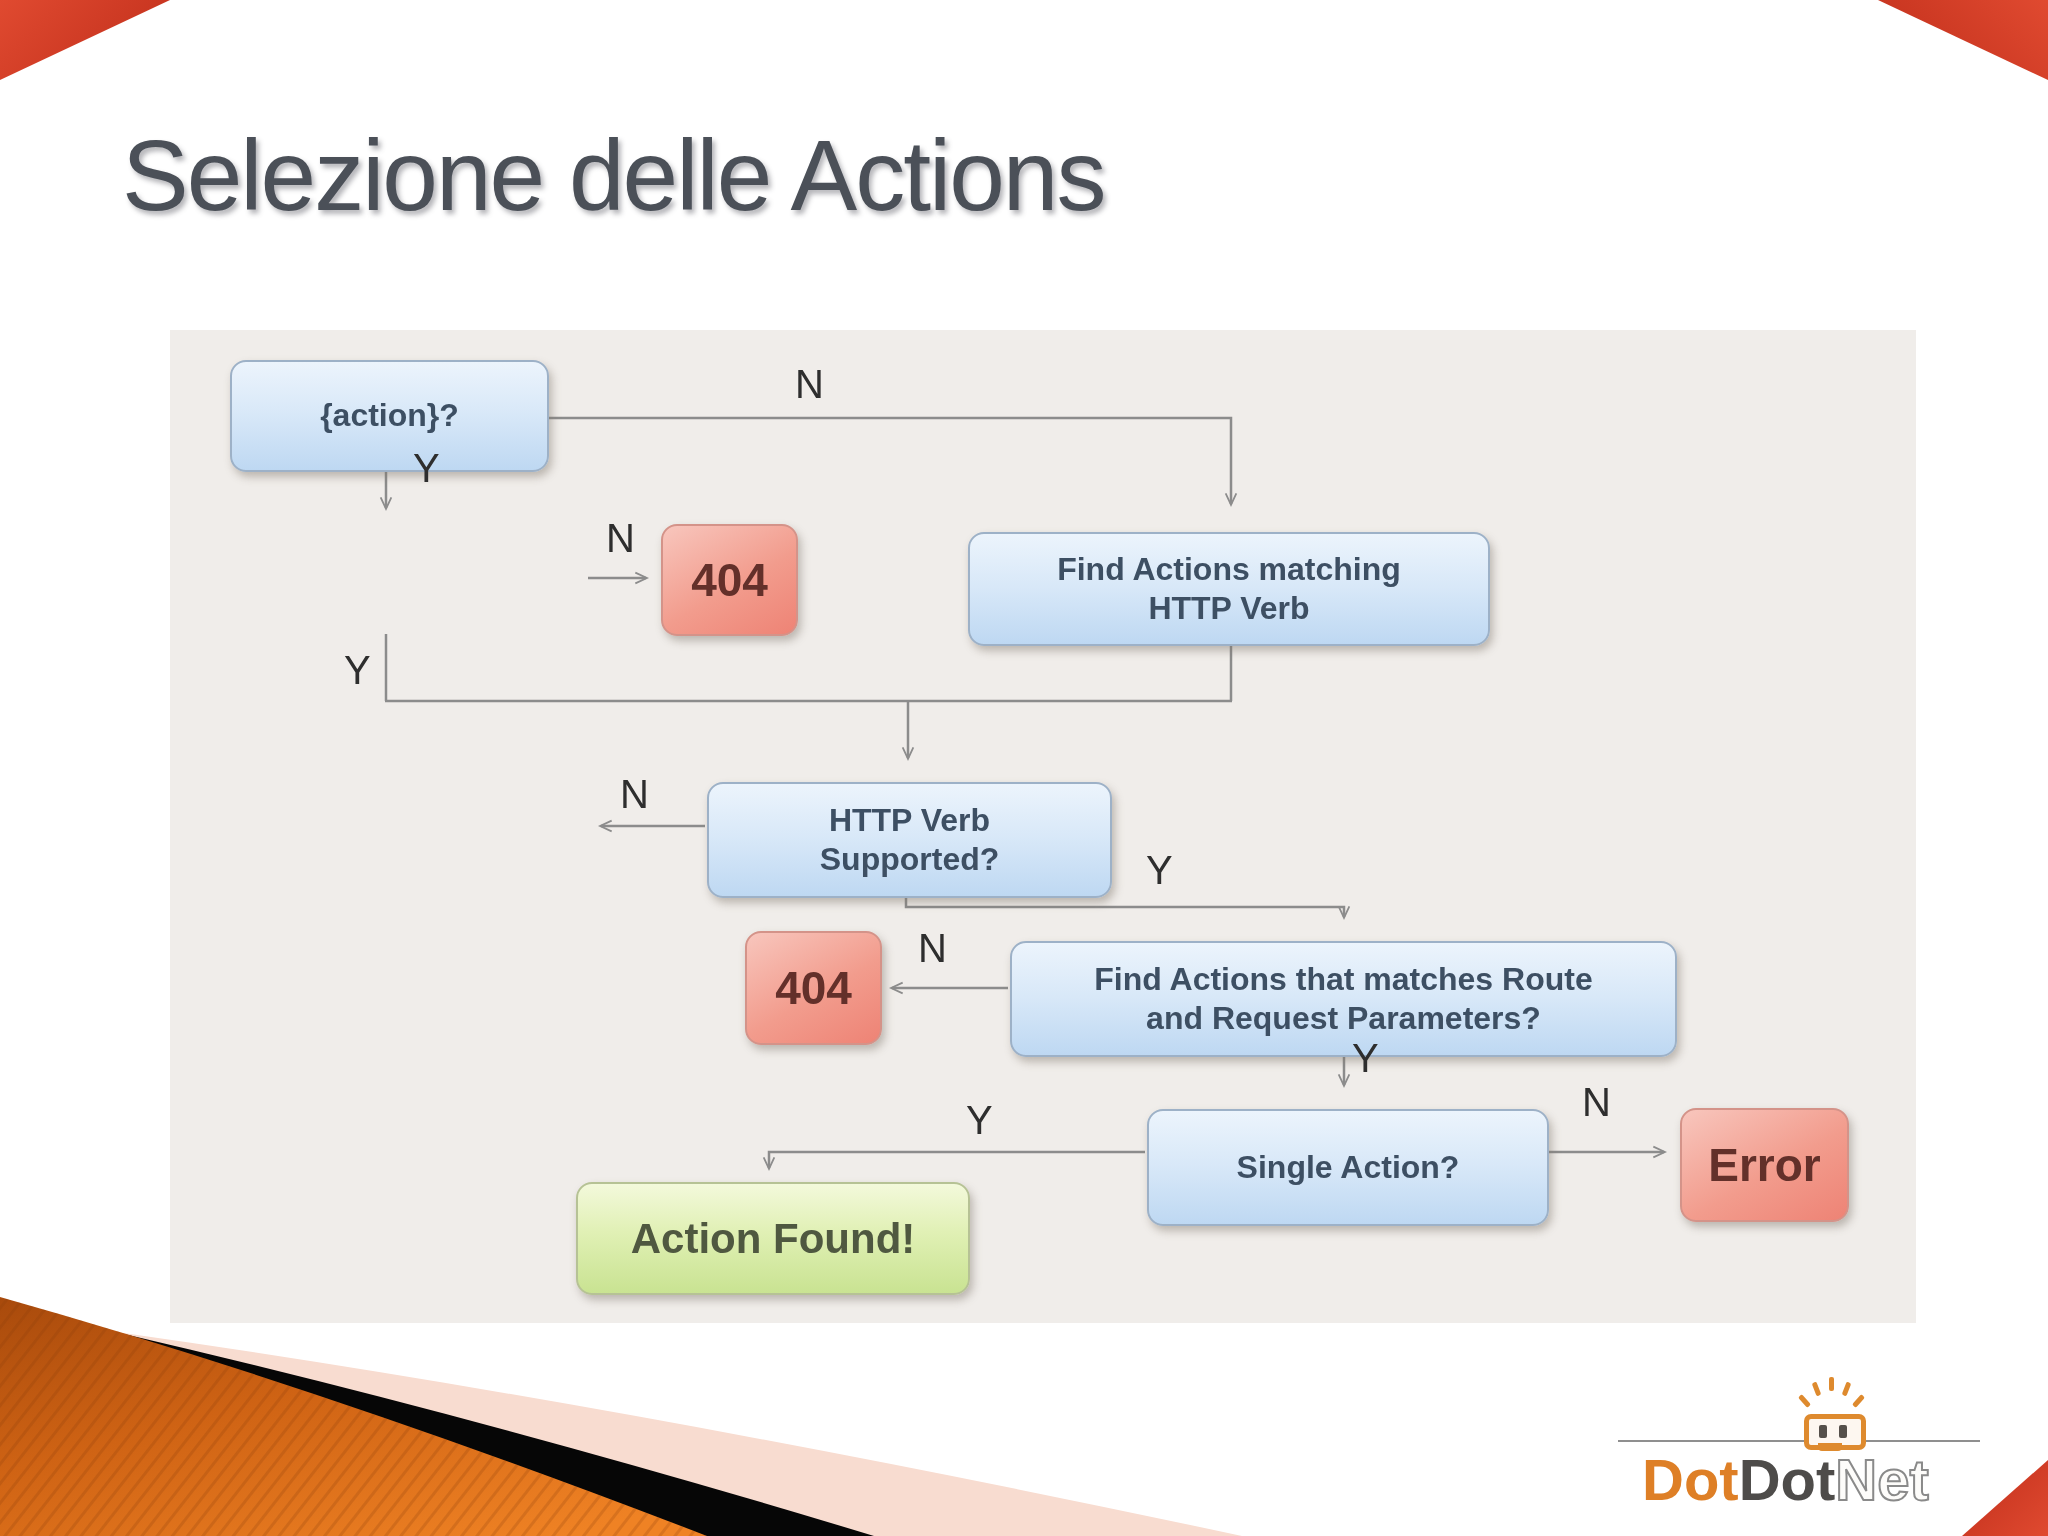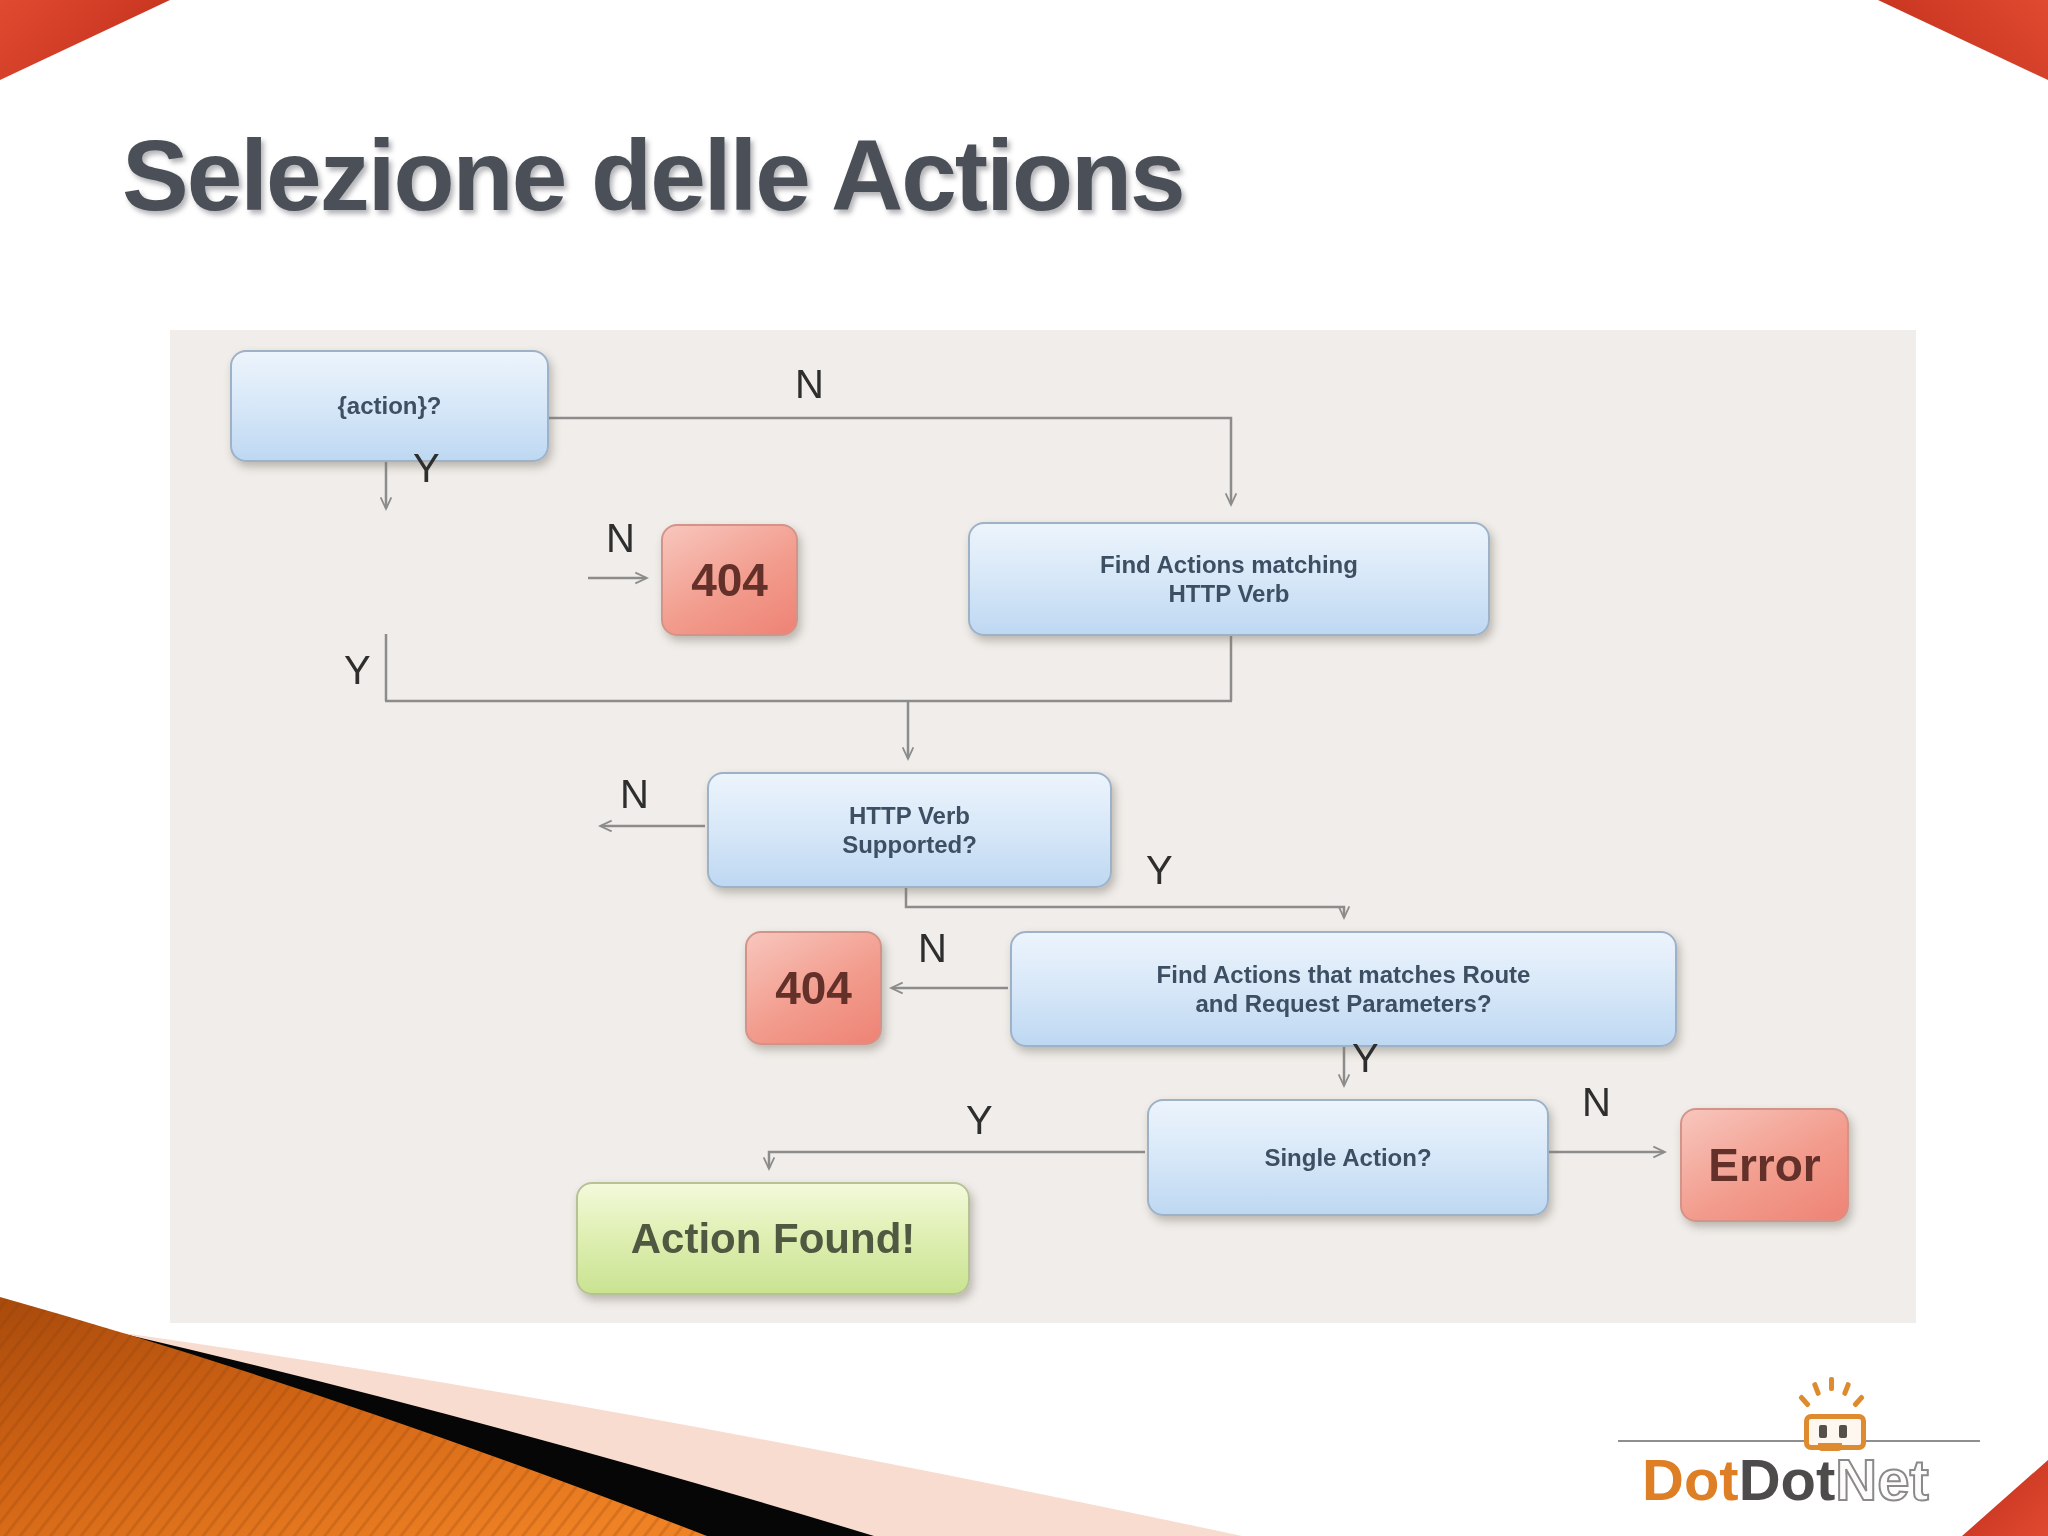--- a/index.html
+++ b/index.html
@@ -8,32 +8,32 @@
 
   
   .corner{position:absolute;}
   .corner.tl{left:0;top:0;width:170px;height:80px;background:linear-gradient(135deg,#e04a30,#bf2d1a);
              clip-path:polygon(0 0,100% 0,0 100%);}
   .corner.tr{right:0;top:0;width:170px;height:80px;background:linear-gradient(225deg,#e04a30,#bf2d1a);
              clip-path:polygon(0 0,100% 0,100% 100%);}
   .corner.br{right:0;bottom:0;width:86px;height:76px;background:linear-gradient(315deg,#e04a30,#bf2d1a);
              clip-path:polygon(100% 0,100% 100%,0 100%);}
 
-  .title{position:absolute;left:122px;top:118px;margin:0;font-size:100px;font-weight:700;
+  .title{position:absolute;left:122px;top:118px;margin:0;font-size:100px;font-weight:400;
          letter-spacing:-2px;color:#4b5058;text-shadow:3px 4px 5px rgba(90,92,100,0.45);}
 
   .panel{position:absolute;left:170px;top:330px;width:1746px;height:993px;background:#f0edea;}
 
   svg.connectors{position:absolute;left:0;top:0;width:2048px;height:1536px;}
 
   .node{position:absolute;display:flex;align-items:center;justify-content:center;
         text-align:center;white-space:pre-line;border-radius:16px;line-height:1.22;
         box-shadow:3px 5px 8px rgba(125,115,105,0.45);}
   .node.blue{background:linear-gradient(180deg,#ecf4fc 0%,#d8e8f8 48%,#bed8f2 100%);
-             border:2px solid #9db1c7;color:#3d4f63;font-size:24px;font-weight:700;}
+             border:2px solid #9db1c7;color:#3d4f63;font-size:32px;font-weight:700;margin-top:10px;}
   .node.red{background:linear-gradient(150deg,#f8c6bd 0%,#f29c8d 55%,#ee8375 100%);
             border:2px solid #d49389;color:#63302a;font-size:46px;font-weight:700;}
   .node.green{background:linear-gradient(180deg,#f3f9db 0%,#e0f0b4 45%,#c9e392 100%);
               border:2px solid #b6c295;color:#4f5840;font-size:42px;font-weight:700;}
 
   .n-action{left:230px;top:350px;width:315px;height:108px;}
   .n-name{left:183px;top:524px;width:403px;height:110px;}
   .n-404a{left:661px;top:524px;width:133px;height:108px;}
   .n-findaction{left:968px;top:522px;width:518px;height:110px;font-size:40px;}
   .n-405{left:452px;top:772px;width:133px;height:108px;}

